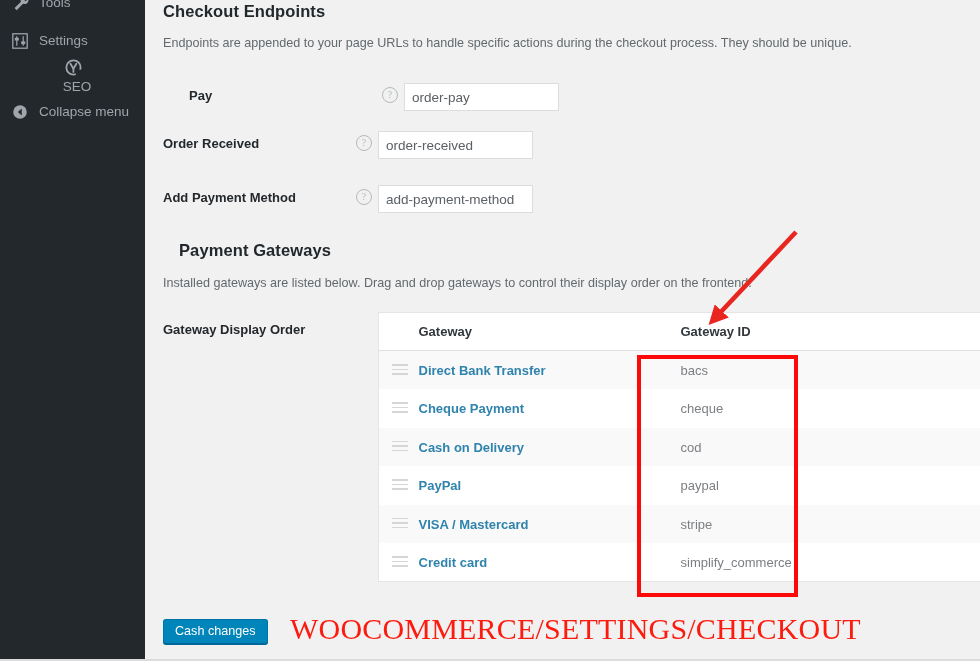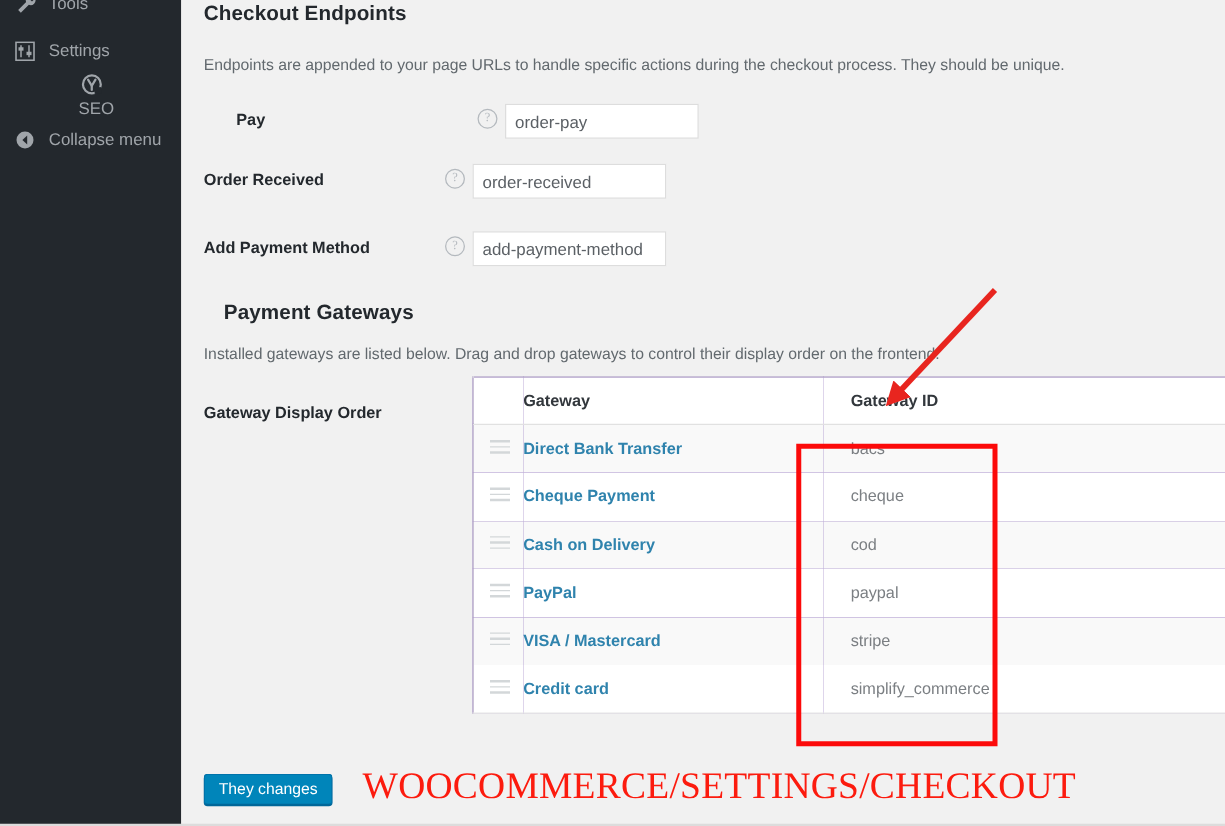--- a/index.html
+++ b/index.html
@@ -103,23 +103,23 @@
   
   .gw-order-label {
     position: absolute;
     left: 18px; top: 322px;
     font-size: 13px; font-weight: bold; color: #23282d;
   }
 
   
   #gw-table {
     position: absolute;
-    left: 233px; top: 301px;
+    left: 233px; top: 312px;
     width: 602px;
-    background: #4c1d95;
+    background: #fca5a5;
     border: 1px solid #e5e5e5;
     border-right: none;
     border-collapse: collapse;
   }
   #gw-table .thead-row { height: 38px; background: #fff; border-bottom: 1px solid #e1e1e1; }
   #gw-table .th {
     font-size: 13px;
     font-weight: bold;
     color: #32373c;
     vertical-align: middle;
@@ -258,21 +258,21 @@
         </svg>
       </span>
       <span class="mi-label">Collapse menu</span>
     </div>
 
   </div>
 
   <div id="content">
 
     <h2 class="section-title" style="left:18px; top:2px;">Checkout Endpoints</h2>
-    <p class="section-desc" style="left:18px; top:35px; width:810px;margin-top:9px;">Endpoints are appended to your page URLs to handle specific actions during the checkout process. They should be unique.</p>
+    <p class="section-desc" style="left:18px; top:35px; width:810px;">Endpoints are appended to your page URLs to handle specific actions during the checkout process. They should be unique.</p>
 
     <div class="form-row" style="top:83px;margin-left:26px;">
       <div class="form-label">Pay</div>
       <div class="help-tip">?</div>
       <input class="text-input" type="text" value="order-pay" style="">
     </div>
 
     <div class="form-row" style="top:131px;padding-left:29px;">
       <div class="form-label">Order Received</div>
       <div class="help-tip">?</div>
@@ -361,21 +361,21 @@
           <td class="cell-name">
             <a class="gw-link" href="#">Credit card</a>
           </td>
           <td class="cell-id">
             <span class="gw-id">simplify_commerce</span>
           </td>
         </tr>
       </tbody>
     </table>
 
-    <button id="save-btn">They changes</button>
+    <button id="save-btn">Cash changes</button>
 
   </div>
 
   <div id="red-box"></div>
 
   <svg id="red-arrow" viewBox="0 0 125 110">
     <defs>
       <marker id="arrowhead" markerWidth="4.2" markerHeight="4.2" refX="1.2" refY="2.1" orient="auto">
         <polygon points="0,0 4.2,2.1 0,4.2" fill="#e8251f"></polygon>
       </marker>

